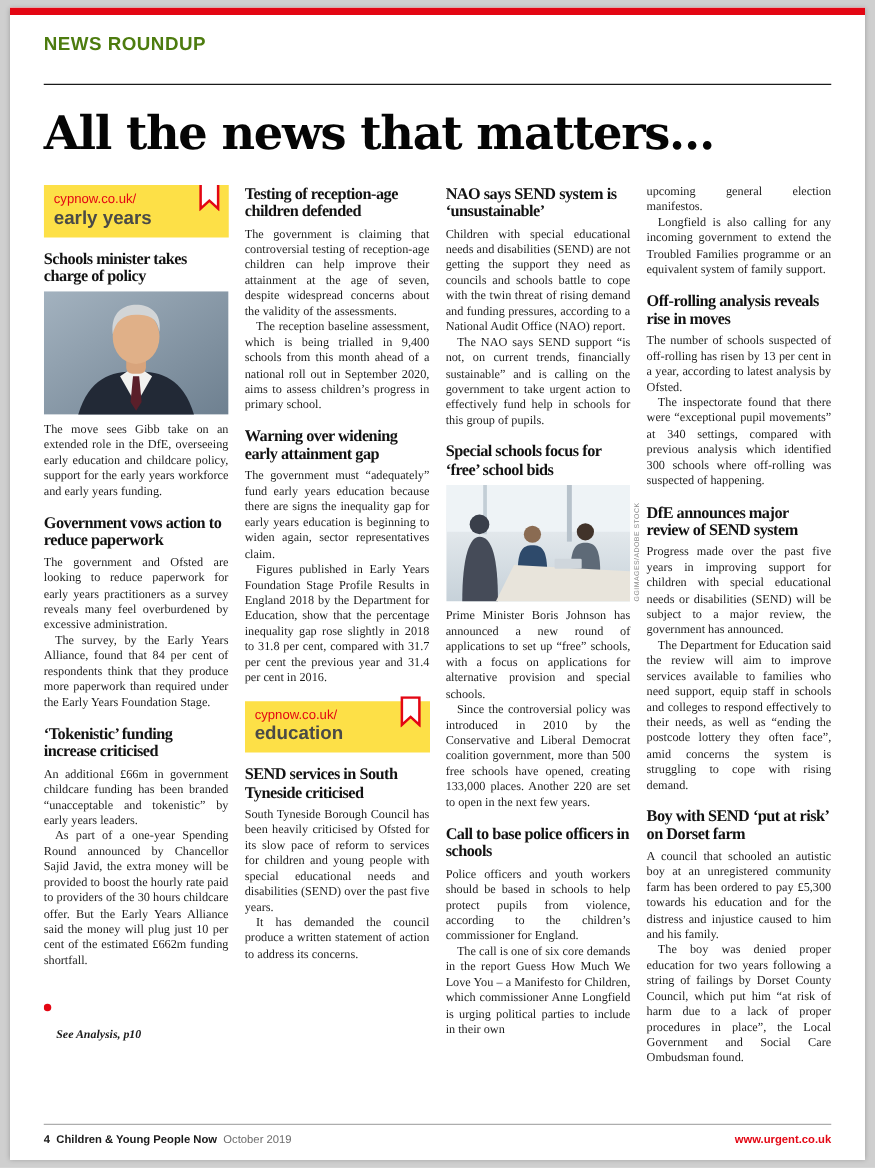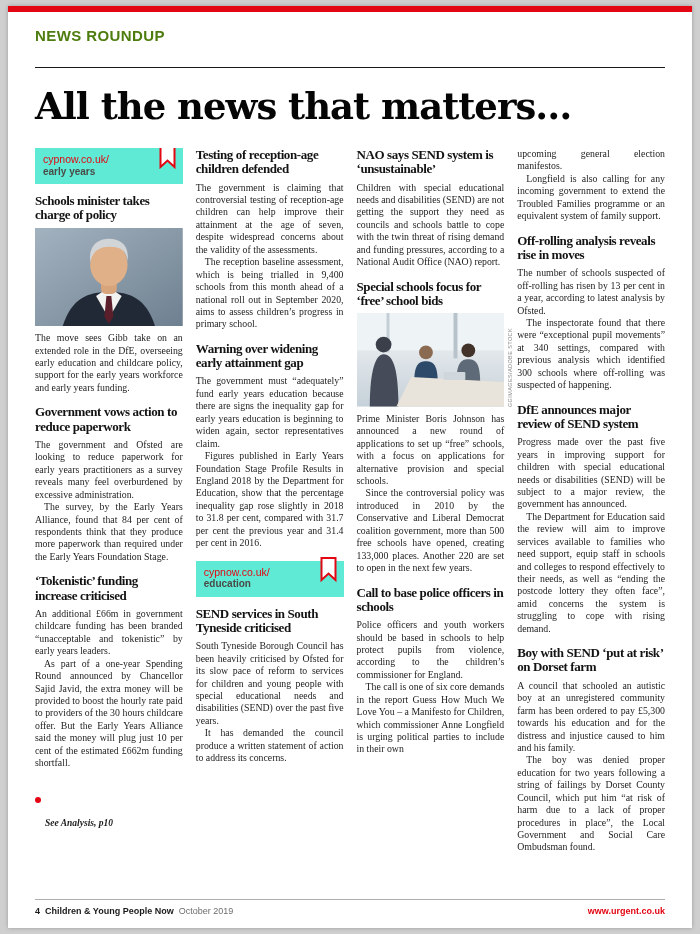--- a/index.html
+++ b/index.html
@@ -43,34 +43,34 @@
     display: grid;
     grid-template-columns: repeat(4, 1fr);
     gap: 13px;
     height: 732px;
     overflow: hidden;
   }
 
   
   .tag {
     position: relative;
-    background: #5eead4;
+    background: #fde047;
     padding: 6px 8px 7px;
     margin-bottom: 10px;
   }
   .tag .tag-url {
     display: block;
     color: #e30613;
     font-size: 10.5px;
     line-height: 1.1;
   }
   .tag .tag-label {
     display: block;
     font-weight: bold;
-    font-size: 10px;
+    font-size: 15px;
     color: #4a4a47;
     line-height: 1.15;
   }
   .tag svg.bookmark { position: absolute; right: 7px; top: -4px; }
 
   .article { margin-bottom: 11px; }
   .article h3 {
     font-family: Liberation Serif, serif;
     font-weight: bold;
     font-size: 13px;
@@ -222,20 +222,21 @@
             <p>South Tyneside Borough Council has been heavily criticised by Ofsted for its slow pace of reform to services for children and young people with special educational needs and disabilities (SEND) over the past five years.</p>
             <p>It has demanded the council produce a written statement of action to address its concerns.</p>
           </div>
         </div>
 
         <div class="col">
 
           <div class="article">
             <h3>NAO says SEND system is ‘unsustainable’</h3>
             <p>Children with special educational needs and disabilities (SEND) are not getting the support they need as councils and schools battle to cope with the twin threat of rising demand and funding pressures, according to a National Audit Office (NAO) report.</p>
+            <p>The NAO says SEND support “is not, on current trends, financially sustainable” and is calling on the government to take urgent action to effectively fund help in schools for this group of pupils.</p>
           </div>
 
           <div class="article">
             <h3>Special schools focus for ‘free’ school bids</h3>
             <div class="photo-wrap">
               <svg viewBox="0 0 150 95" preserveAspectRatio="none">
                 <defs>
                   <linearGradient id="cg1" x1="0" y1="0" x2="0" y2="1">
                     <stop offset="0" stop-color="#f5f7f8"></stop>
                     <stop offset="1" stop-color="#c6d1d9"></stop>

